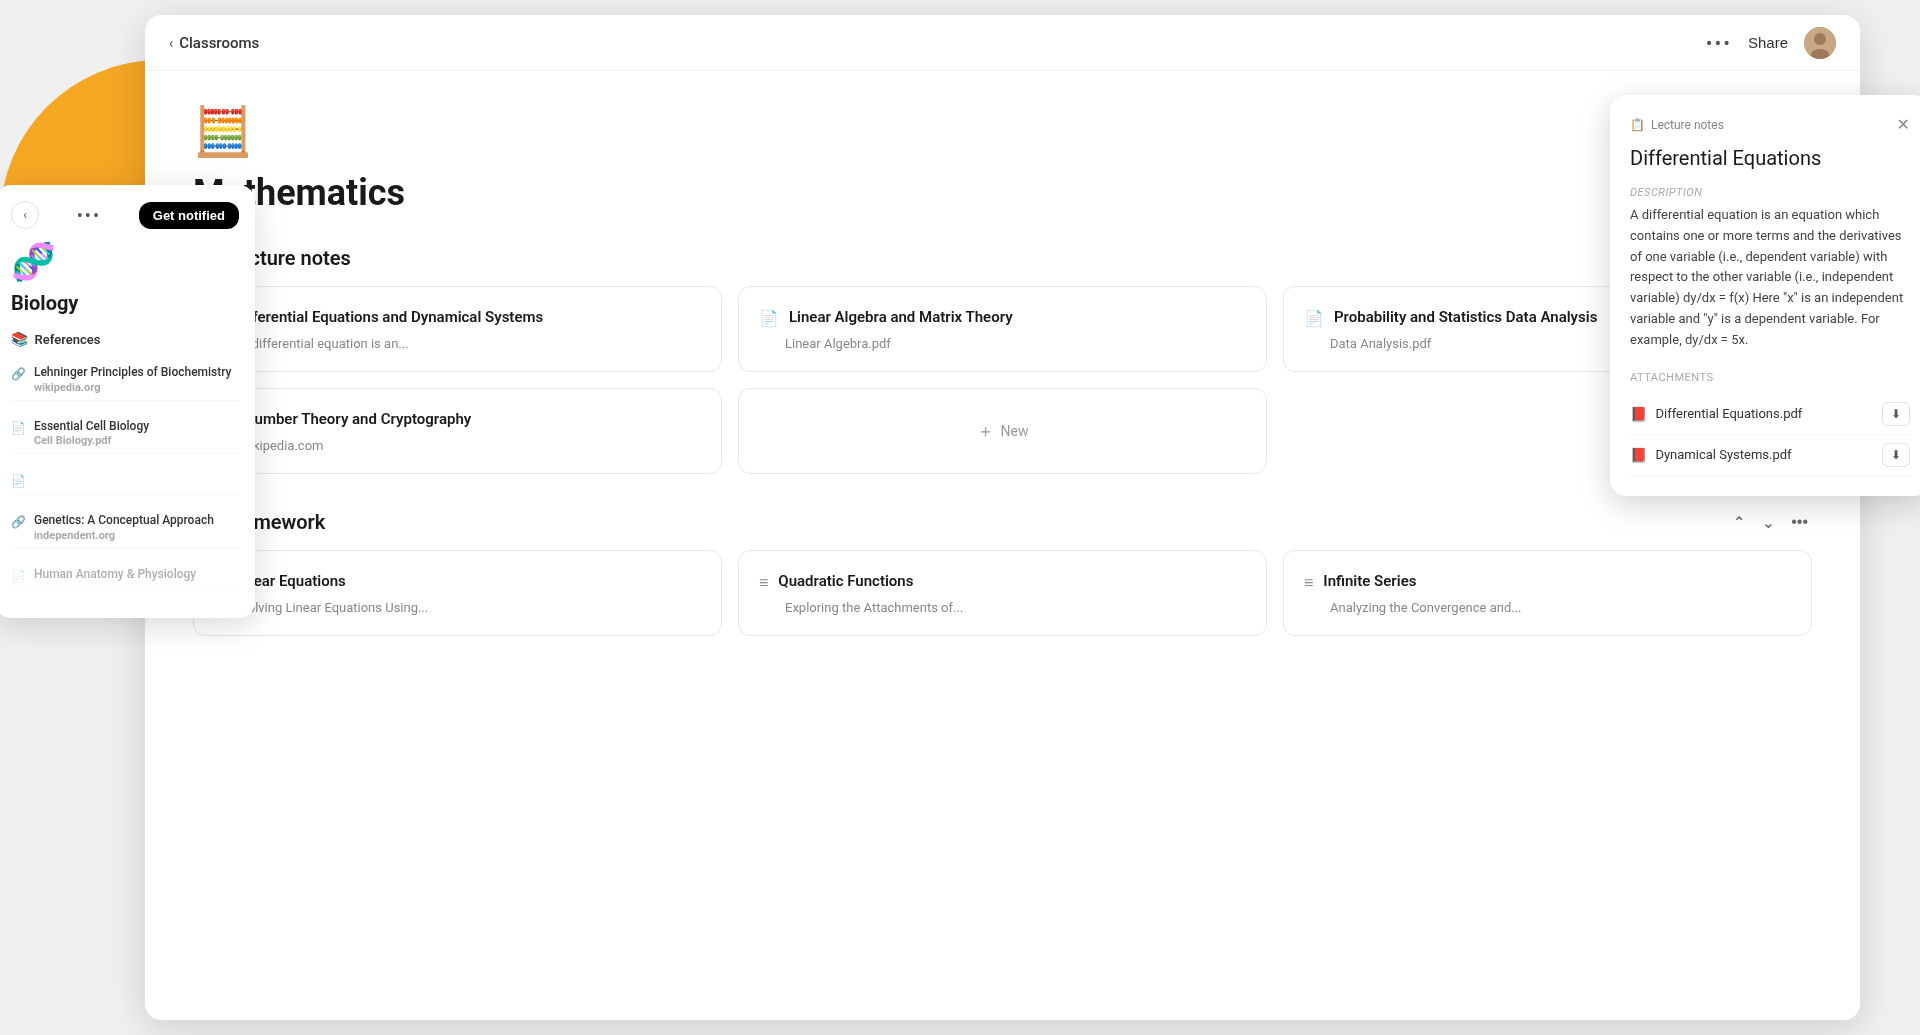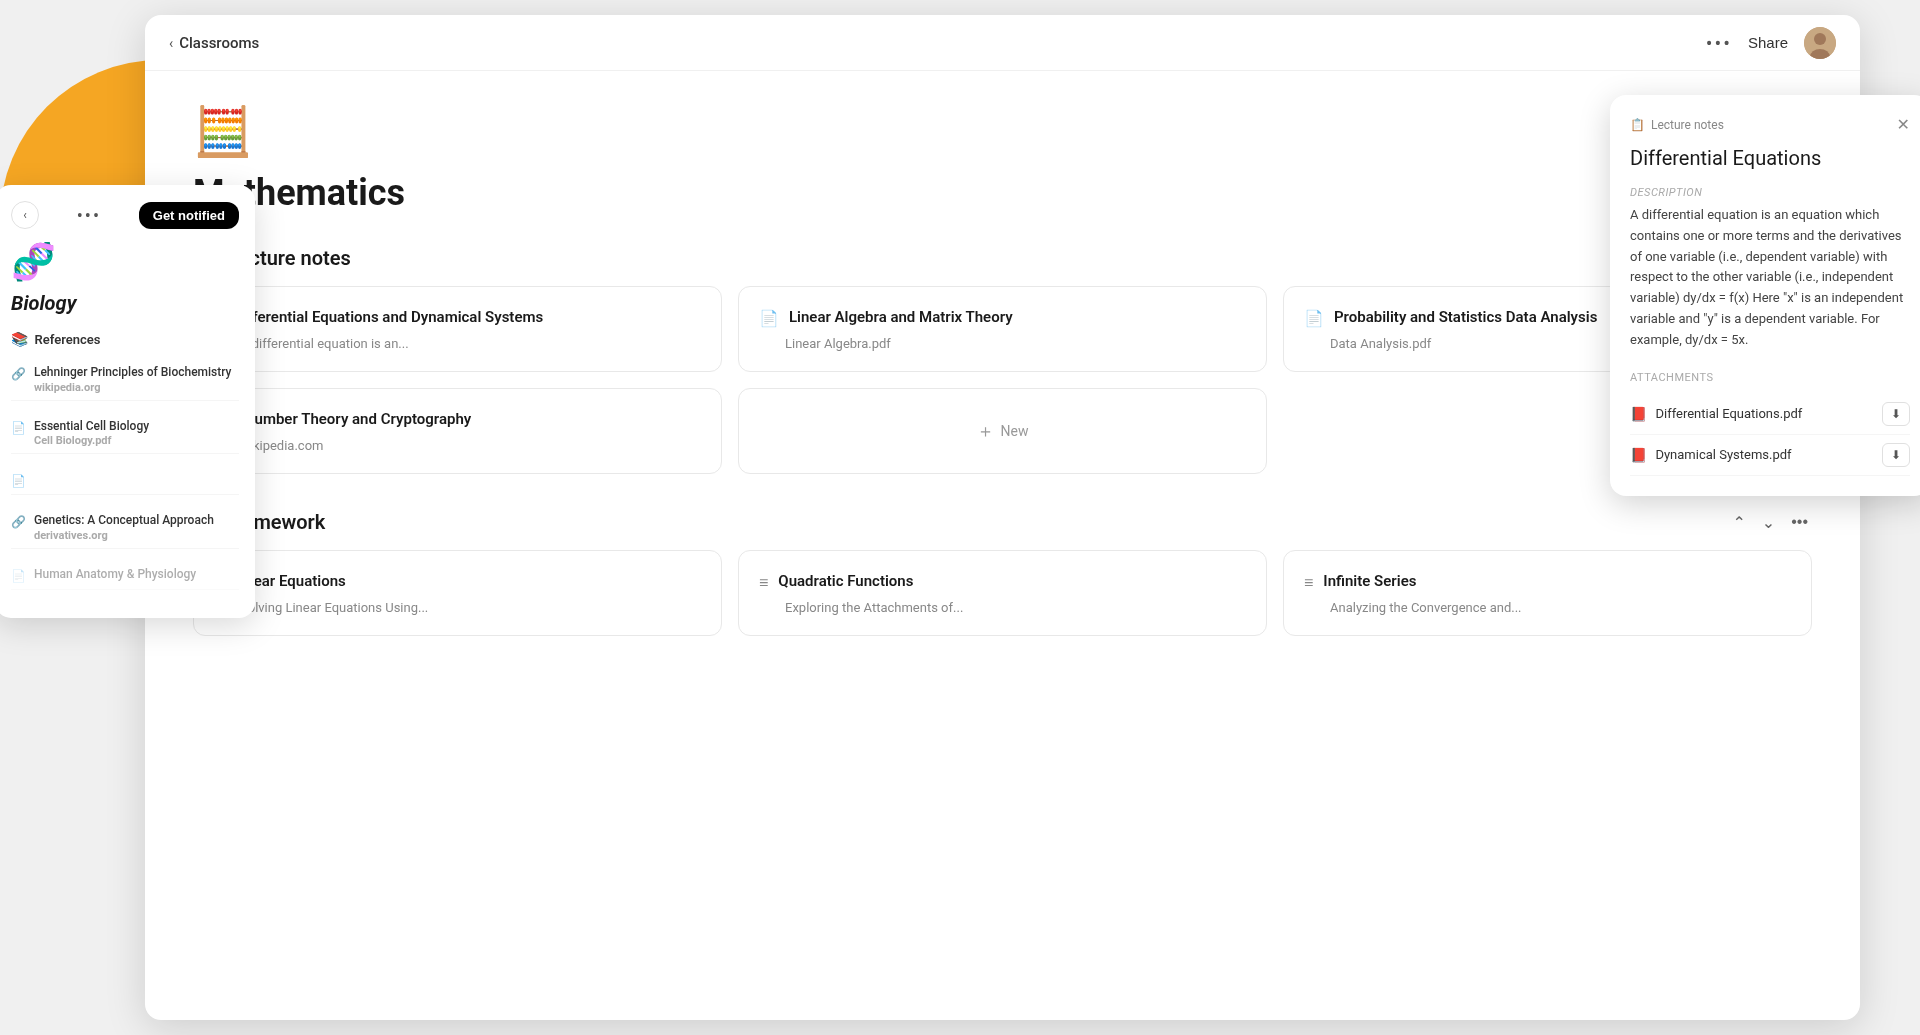--- a/index.html
+++ b/index.html
@@ -265,21 +265,20 @@
     .biology-icon {
       font-size: 36px;
       margin-bottom: 8px;
       display: block;
     }
     .biology-title {
       font-size: 20px;
       font-weight: 700;
       color: #1a1a1a;
       margin-bottom: 16px;
-      font-style: italic;
     }
     .references-header {
       display: flex;
       align-items: center;
       gap: 6px;
       margin-bottom: 12px;
     }
     .references-icon {
       font-size: 14px;
     }
@@ -561,21 +560,21 @@
   </div>
 
   <div class="reference-item">
     <span class="ref-icon">📄</span>
   </div>
 
   <div class="reference-item">
     <span class="ref-icon">🔗</span>
     <div class="ref-text">
       <div class="ref-name">Genetics: A Conceptual Approach</div>
-      <div class="ref-source">derivatives.org</div>
+      <div class="ref-source">independent.org</div>
     </div>
   </div>
 
   <div class="reference-item ref-disabled">
     <span class="ref-icon">📄</span>
     <div class="ref-text">
       <div class="ref-name">Human Anatomy &amp; Physiology</div>
       <div class="ref-source"></div>
     </div>
   </div>

